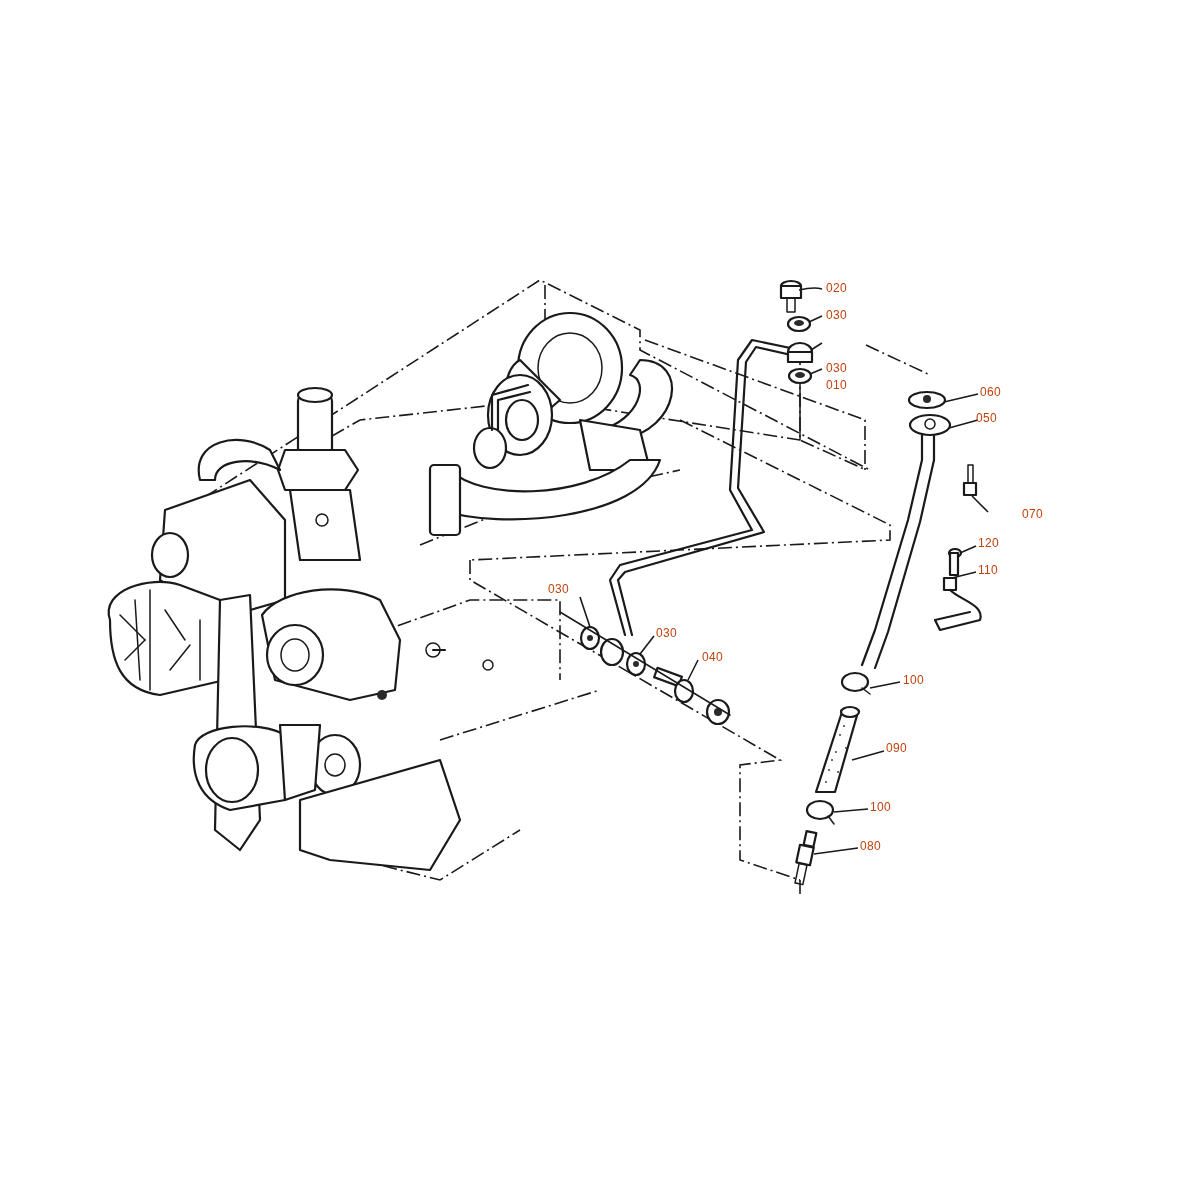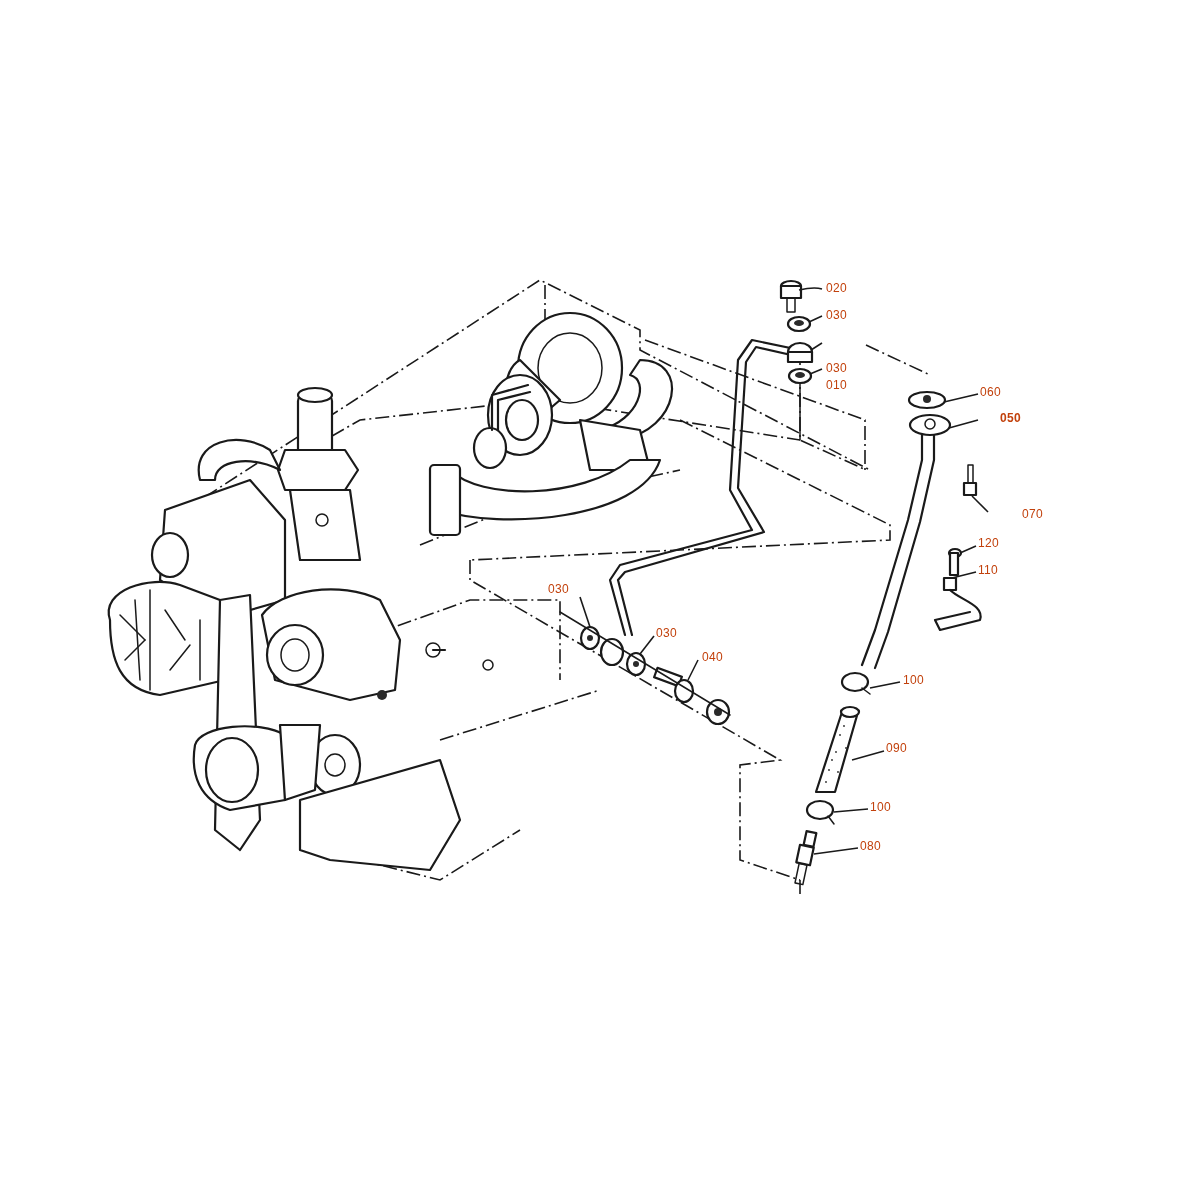--- a/index.html
+++ b/index.html
@@ -197,21 +197,21 @@
     <path class="leader" d="M834,812 L868,809"></path>
     <path class="leader" d="M814,854 L858,848"></path>
   </g>
 </svg>
 
 <div class="callout" style="left:826px;top:282px;">020</div>
 <div class="callout" style="left:826px;top:309px;">030</div>
 <div class="callout" style="left:826px;top:335px;margin-top:44px;">010</div>
 <div class="callout" style="left:826px;top:362px;">030</div>
 <div class="callout" style="left:980px;top:386px;text-align:right;">060</div>
-<div class="callout" style="left:1000px;top:412px;font-weight:bold;">050</div>
+<div class="callout" style="left:976px;top:412px;">050</div>
 <div class="callout" style="left:992px;top:508px;margin-left:30px;">070</div>
 <div class="callout" style="left:978px;top:537px;">120</div>
 <div class="callout" style="left:978px;top:564px;">110</div>
 <div class="callout" style="left:548px;top:583px;">030</div>
 <div class="callout" style="left:656px;top:627px;">030</div>
 <div class="callout" style="left:702px;top:651px;">040</div>
 <div class="callout" style="left:903px;top:674px;">100</div>
 <div class="callout" style="left:886px;top:742px;text-align:right;">090</div>
 <div class="callout" style="left:870px;top:801px;">100</div>
 <div class="callout" style="left:860px;top:840px;">080</div>

